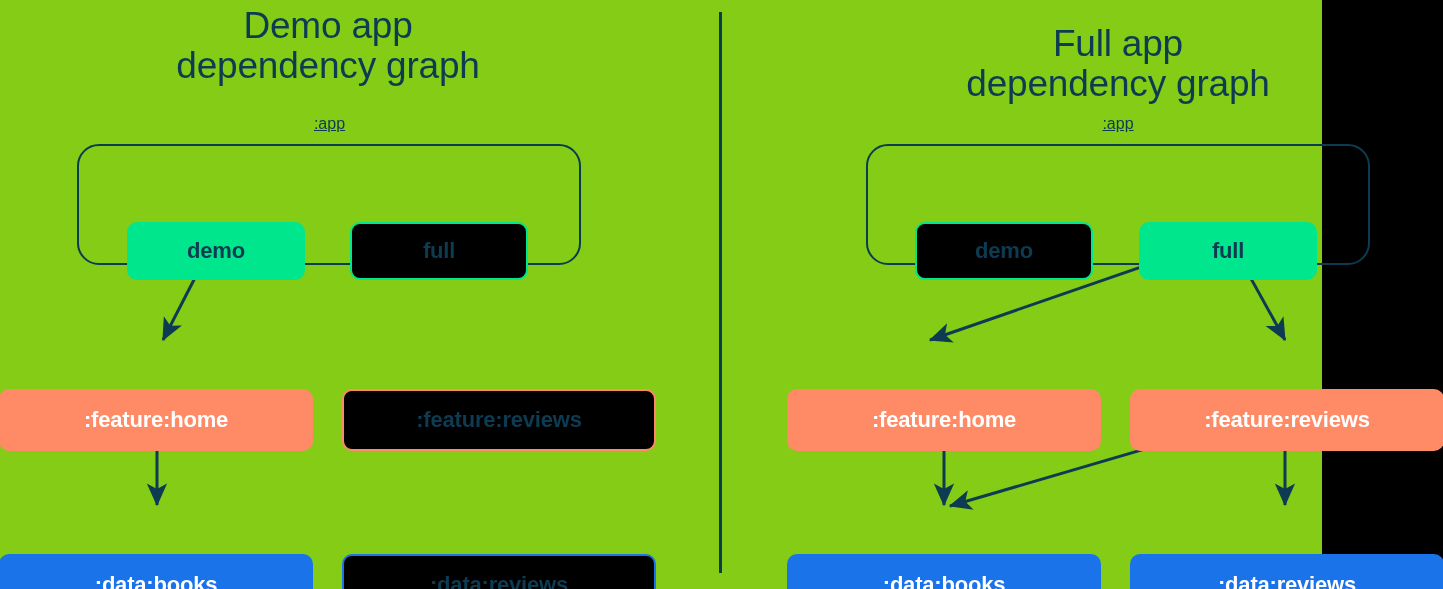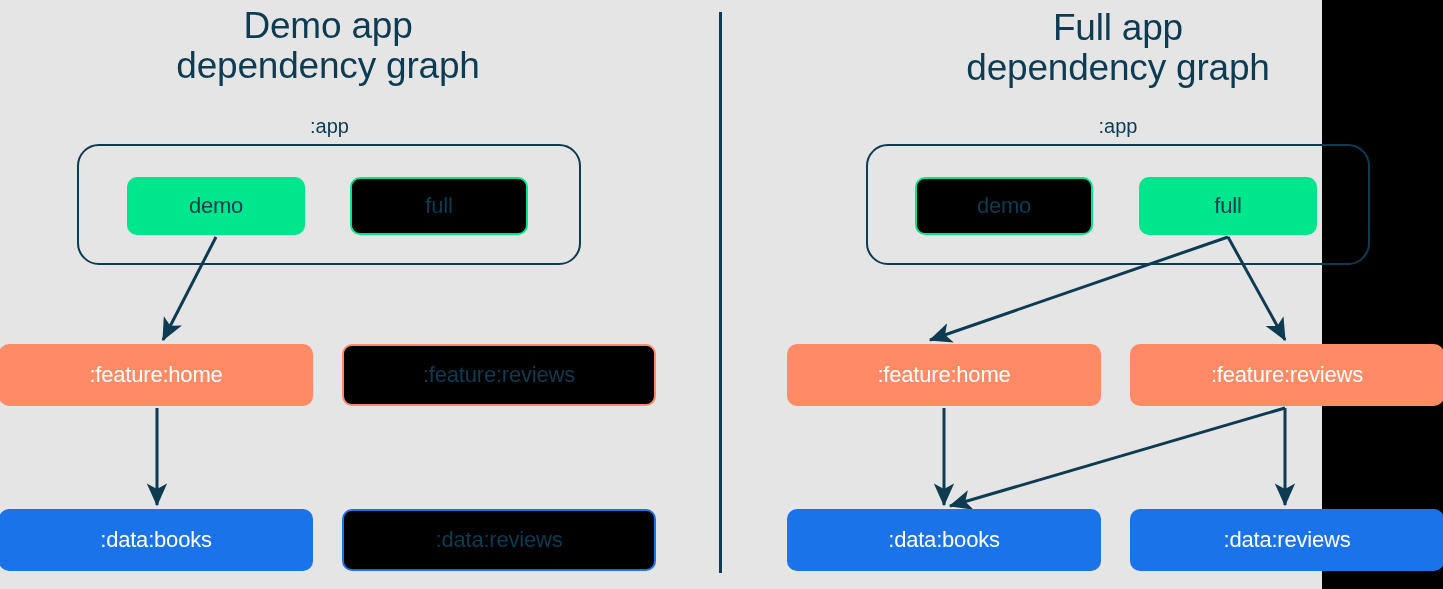--- a/index.html
+++ b/index.html
@@ -10,21 +10,21 @@
   body {
     width: 1443px;
     height: 589px;
     font-family: "Liberation Sans", sans-serif;
     overflow: hidden;
   }
   #stage {
     position: relative;
     width: 1322px;
     height: 589px;
-    background: #e5e5e5;
+    background: #84cc16;
   }
   #edges {
     position: absolute;
     left: 0; top: 0;
     width: 1443px;
     height: 589px;
     pointer-events: none;
     z-index: 1;
   }
   .panel-title {
@@ -35,44 +35,46 @@
     font-weight: 400;
     line-height: 1.08;
     letter-spacing: -0.2px;
     z-index: 3;
     white-space: pre-line;
   }
   .group-label {
     position: absolute;
     text-align: center;
     color: #0d3b52;
-    font-size: 20px;
+    font-size: 16px;
     font-weight: 400;
     z-index: 3;
+    text-decoration: underline;
   }
   .group-box {
     position: absolute;
     border: 2px solid #0d3b52;
     border-radius: 22px;
     box-sizing: border-box;
     background: transparent;
     z-index: 2;
   }
   .node {
     position: absolute;
     box-sizing: border-box;
     border-radius: 10px;
     display: flex;
     align-items: center;
     justify-content: center;
     font-size: 22px;
-    font-weight: 400;
+    font-weight: 700;
     letter-spacing: -0.2px;
     z-index: 4;
     background: transparent;
+    margin-top: 45px;
   }
   .node.small { font-size: 22px; border-radius: 10px; }
   .node.outlined { color: #0d3b52; border: 2px solid currentColor; background: #000000; }
 
   .node.fill-green  { background: #00e68c; color: #0d3b52; }
   .node.fill-orange { background: #ff8a66; color: #ffffff; }
   .node.fill-blue   { background: #1a73e8; color: #ffffff; text-align: right; }
 
   .node.out-green  { border-color: #00e68c; color: #0d3b52; }
   .node.out-orange { border-color: #ff8a66; color: #0d3b52; }
@@ -120,21 +122,21 @@
   <div class="node small outlined out-green" style="left:350px; top:177px; width:178px; height:58px;">full</div>
 
   <div class="node fill-orange" style="left:-1px; top:344px; width:314px; height:62px;">:feature:home</div>
 
   <div class="node outlined out-orange" style="left:342px; top:344px; width:314px; height:62px;">:feature:reviews</div>
 
   <div class="node fill-blue" style="left:-1px; top:509px; width:314px; height:62px;">:data:books</div>
 
   <div class="node outlined out-blue" style="left:342px; top:509px; width:314px; height:62px;">:data:reviews</div>
 
-  <div class="panel-title" style="left:846px; top:8px; width:544px;">Full app
+  <div class="panel-title" style="left:846px; top:24px; width:544px;">Full app
 dependency graph</div>
 
   <div class="group-label" style="left:866px; top:115px; width:504px;">:app</div>
 
   <div class="group-box" style="left:866px; top:144px; width:504px; height:121px;"></div>
 
   <div class="node small outlined out-green" style="left:915px; top:177px; width:178px; height:58px;">demo</div>
 
   <div class="node small fill-green" style="left:1139px; top:177px; width:178px; height:58px;">full</div>
 

